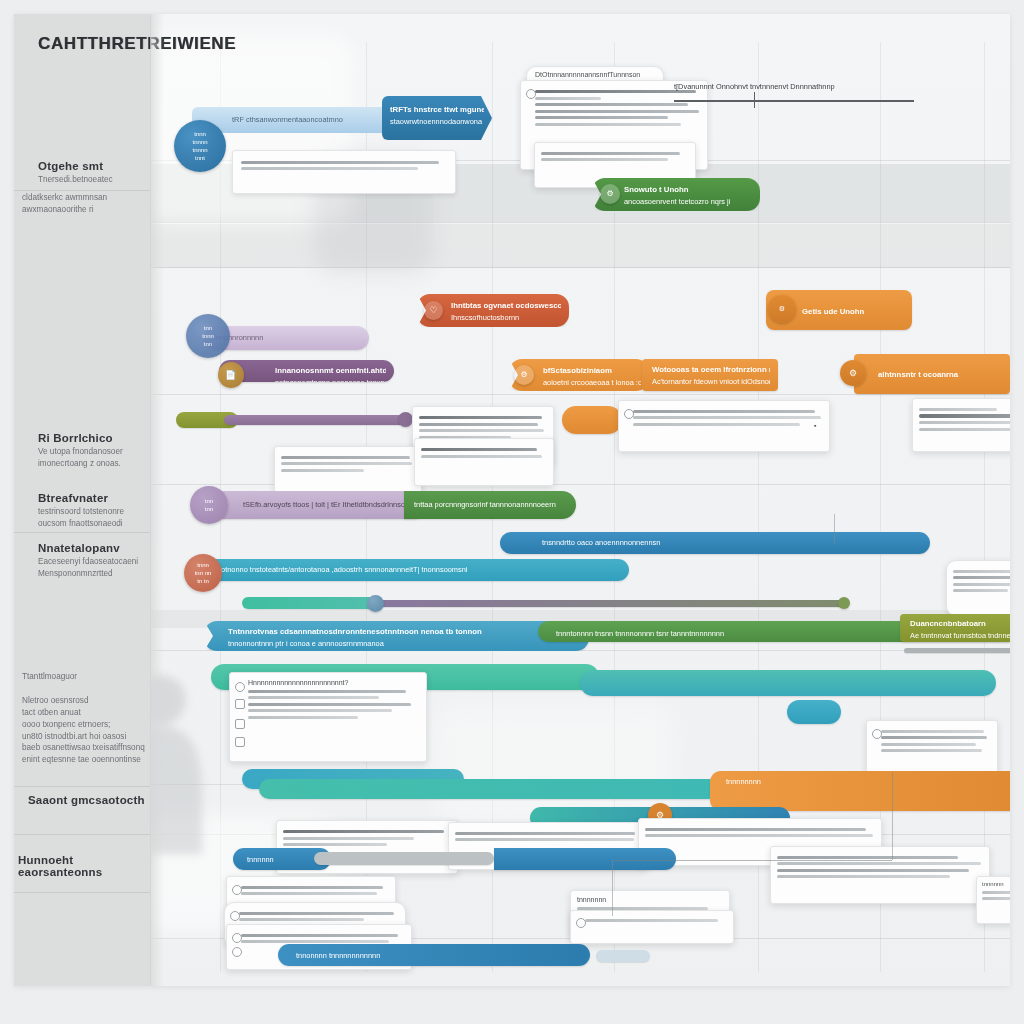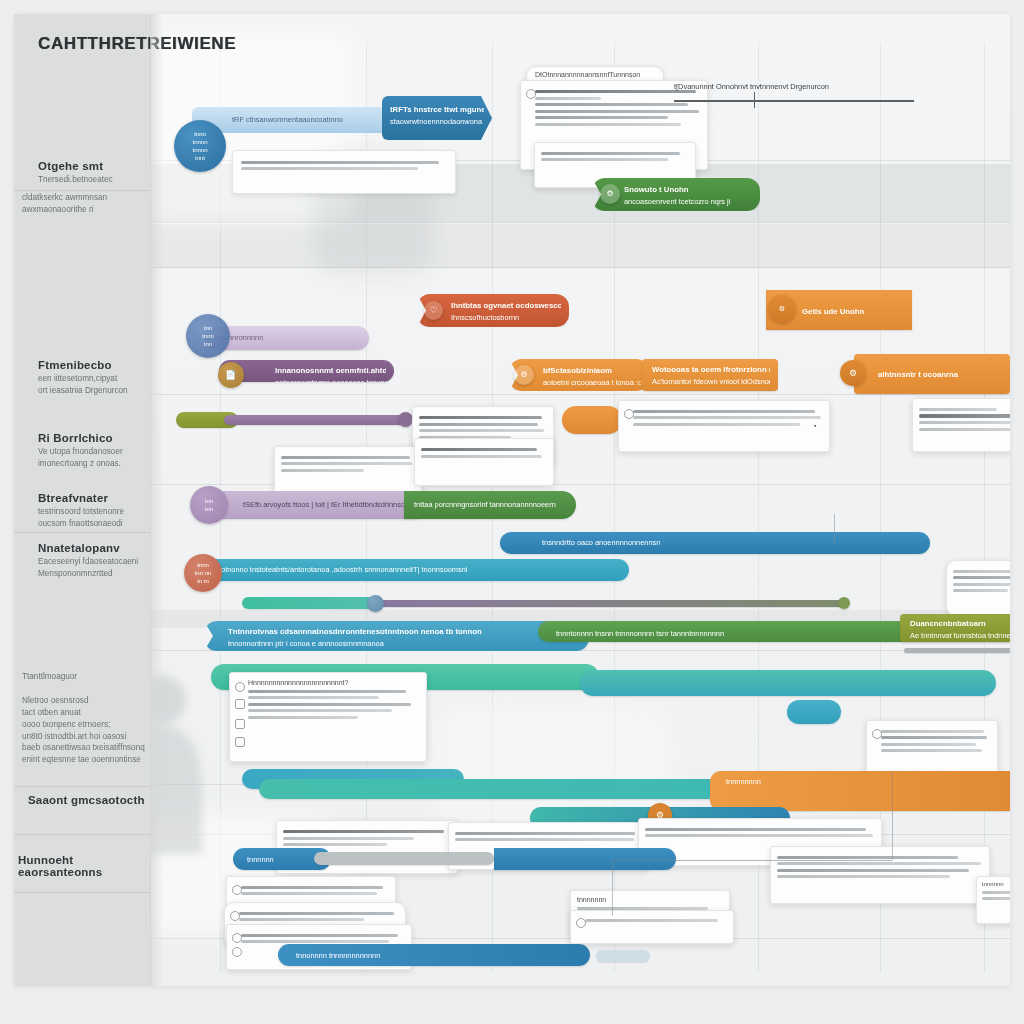--- a/index.html
+++ b/index.html
@@ -122,25 +122,20 @@
   <div id="sidebar">
     <div class="chart-title">CAHTTHRETREIWIENE</div>
 
     <div class="srow" style="top:146px;">
       <div class="sh">Otgehe smt</div>
       <div class="ss">Tnersedi.betnoeatec</div>
       <div class="sdiv" style="top:30px;"></div>
       <div class="ss" style="margin-left:8px;margin-top:6px;">cldatkserkc  awmmnsan awxmaonaoorithe ri</div>
     </div>
 
-    <div class="srow" style="top:345px;">
-      <div class="sh">Ftmenibecbo</div>
-      <div class="ss" style="white-space:pre-line;">een iittesetomn,cipyat
-ort ieasatnia Drgenurcon</div>
-    </div>
 
     <div class="srow" style="top:418px;">
       <div class="sh">Ri Borrlchico</div>
       <div class="ss" style="white-space:pre-line;">Ve utopa fnondanosoer
 imonecrtoang z onoas.</div>
     </div>
 
     <div class="srow" style="top:478px;">
       <div class="sh">Btreafvnater</div>
       <div class="ss" style="white-space:pre-line;">testrinsoord totstenonre
@@ -209,39 +204,39 @@
     <div class="ln" style="width:80%;"></div>
     <div class="ln lt" style="width:88%;"></div>
   </div>
   <div class="card" style="left:520px;top:128px;width:148px;height:34px;padding:5px 6px;">
     <div class="ln" style="width:94%;"></div>
     <div class="ln lt" style="width:86%;"></div>
   </div>
 
   <div class="lead" style="left:660px;top:86px;width:240px;height:1.6px;background:#5a5f62;"></div>
   <div class="leadv" style="left:740px;top:78px;height:16px;background:#5a5f62;"></div>
-  <div class="hd" style="position:absolute;left:660px;top:68px;font-size:7.4px;color:#3c4144;filter:blur(.45px);white-space:nowrap;">t[Dvanunnnt  Onnohnvt tnvtnnnenvt  Drgenurcon</div>
+  <div class="hd" style="position:absolute;left:660px;top:68px;font-size:7.4px;color:#3c4144;filter:blur(.45px);white-space:nowrap;">t[Dvanunnnt  Onnohnvt tnvtnnnenvt  Dnnnnathnnp</div>
 
   <div class="bar tail" style="left:578px;top:164px;width:168px;height:33px;background:linear-gradient(180deg,#559a47,#41813a);">
     <div class="lbl" style="left:32px;top:6px;">
       <b>Snowuto t Unohn</b>
       <span>ancoasoenrvent tcetcozro nqrs ji</span>
     </div>
   </div>
   <div class="badge" style="left:586px;top:170px;width:20px;height:20px;background:rgba(255,255,255,.25);font-size:8px;">⚙</div>
 
   <div class="bar tail" style="left:403px;top:280px;width:152px;height:33px;background:linear-gradient(180deg,#d66740,#c25431);">
     <div class="lbl">
       <b>Ihntbtas  ogvnaet ocdoswesccraon</b>
       <span>Ihnscsofhuctosbornn</span>
     </div>
   </div>
   <div class="badge" style="left:410px;top:287px;width:19px;height:19px;background:rgba(255,255,255,.2);font-size:9px;">♡</div>
 
-  <div class="bar" style="left:752px;top:276px;width:146px;height:40px;background:linear-gradient(180deg,#ee9b45,#e08b33);border-radius:0;">
+  <div class="bar" style="left:752px;top:276px;width:146px;height:40px;background:linear-gradient(180deg,#ee9b45,#e08b33);border-radius:8px;">
     <div class="lbl" style="left:36px;top:5px;white-space:pre-line;">
       <b>Getls ude Unohn</b>
       
     </div>
   </div>
   <div class="badge" style="left:754px;top:281px;width:28px;height:28px;background:linear-gradient(180deg,#e08b33,#cf7a27);font-size:7px;">⚙</div>
 
   <div class="bar noico" style="left:190px;top:312px;width:165px;height:24px;background:linear-gradient(180deg,#ddd0e6,#c6b2d2);">
     <div class="lbl" style="color:#6f6078;top:6px;">lnnannronnnnn</div>
   </div>

